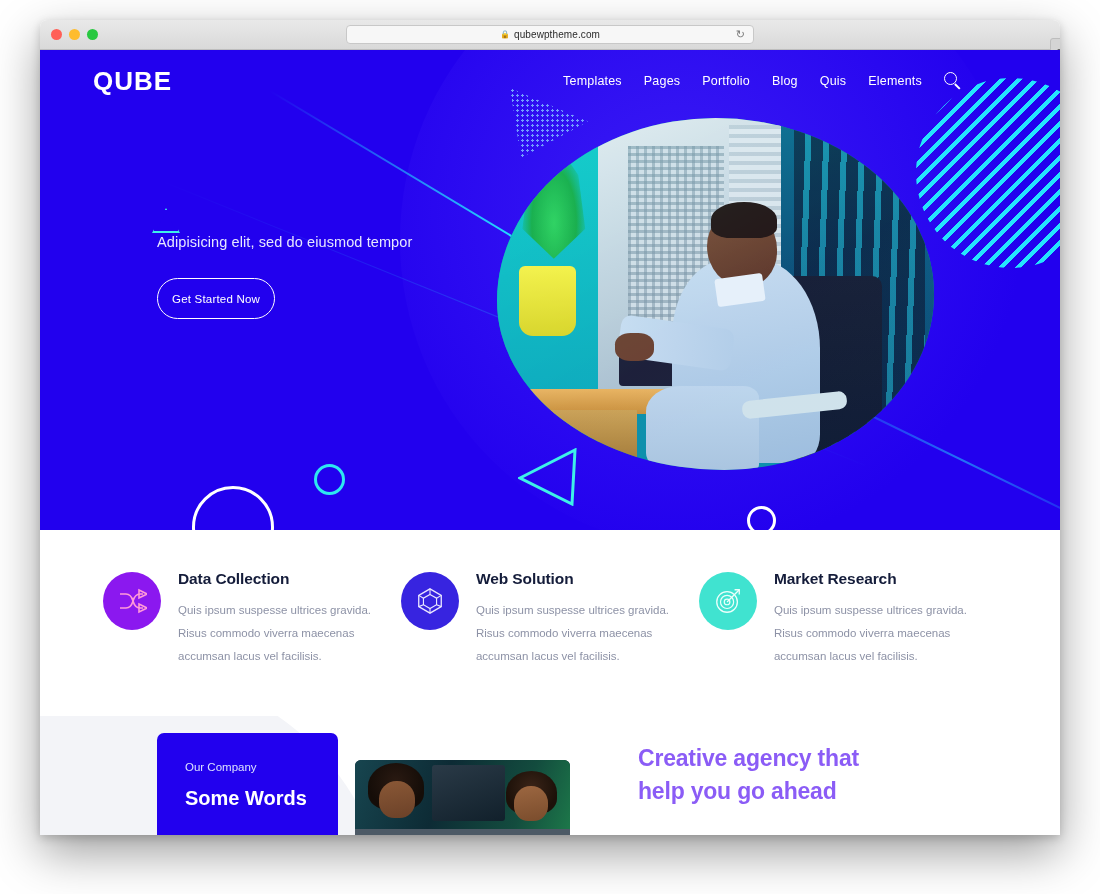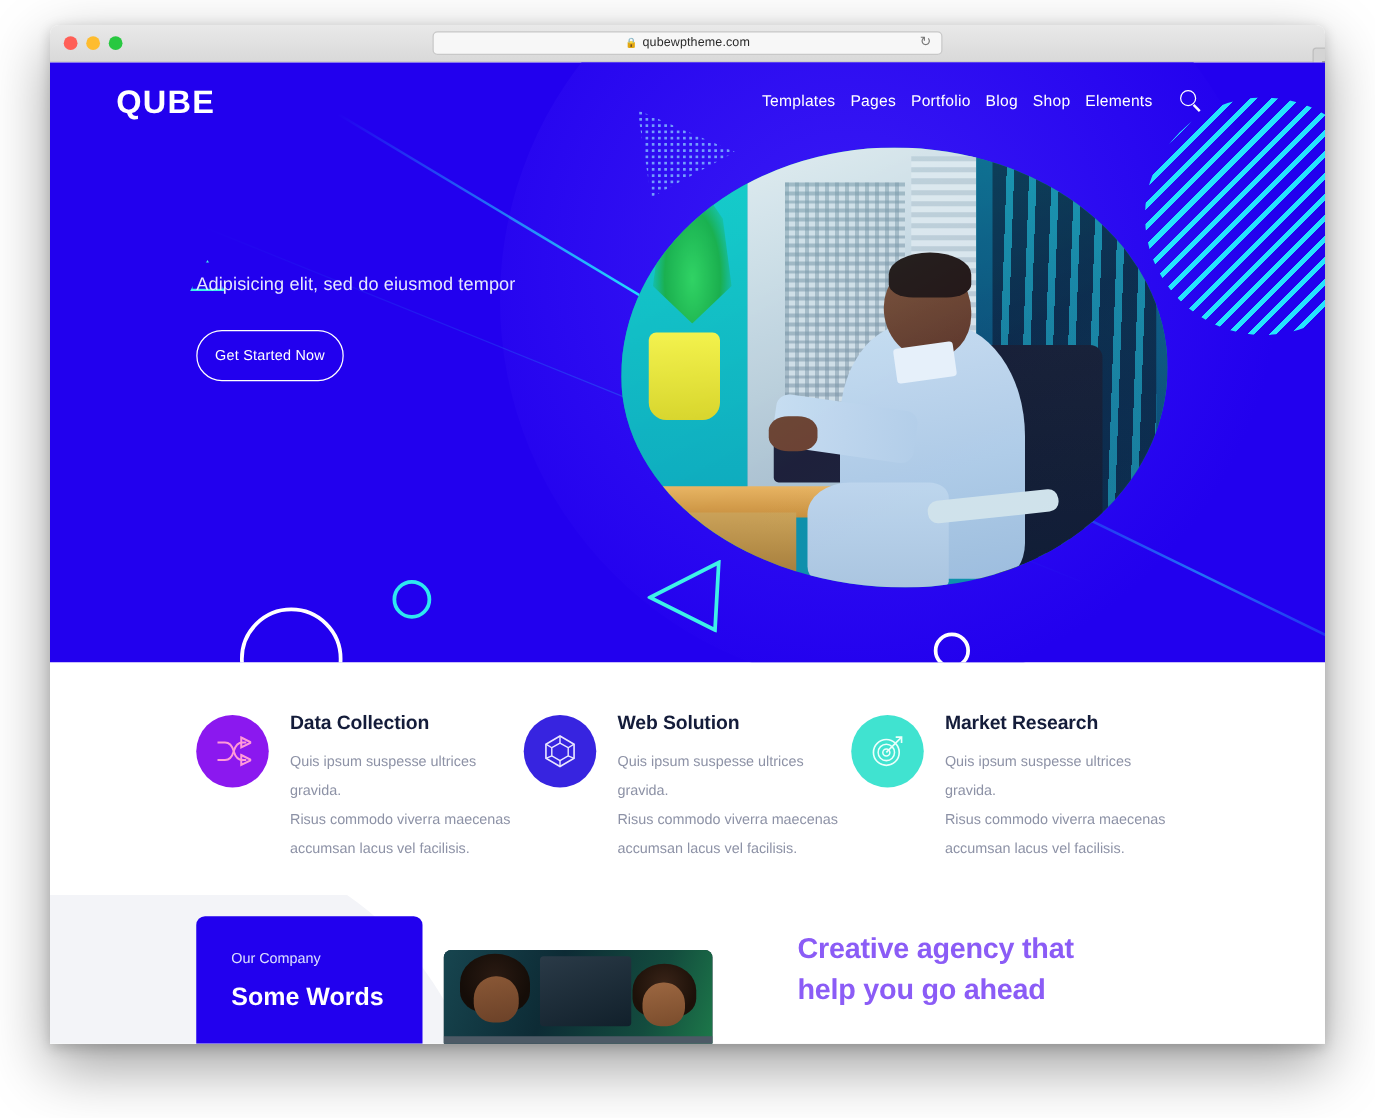--- a/index.html
+++ b/index.html
@@ -208,21 +208,21 @@
 
   
   .nav {
     position: absolute; left: 0; top: 0; width: 100%; height: 62px;
     display: flex; align-items: center; z-index: 9;
   }
   .logo {
     margin-left: 53px;
     color: #fff; font-size: 26px; font-weight: 700; letter-spacing: 1px;
   }
-  .menu { margin-left: auto; display: flex; align-items: center; gap: 12px; }
+  .menu { margin-left: auto; display: flex; align-items: center; gap: 22px; }
   .menu a {
     color: #fff; font-size: 12.5px; text-decoration: none; letter-spacing: .2px;
   }
   .search-btn {
     margin-left: 22px; margin-right: 98px;
     width: 18px; height: 18px; position: relative; cursor: pointer;
   }
   .search-btn .ring {
     position: absolute; left:0; top:0; width: 13px; height: 13px;
     border: 1.6px solid #fff; border-radius: 50%;
@@ -230,34 +230,34 @@
   .search-btn .stem {
     position: absolute; left: 11px; top: 11px; width: 7px; height: 1.6px;
     background: #fff; transform: rotate(45deg); transform-origin: left center;
   }
 
   
   .hero-copy { position: absolute; left: 117px; top: 152px; z-index: 8; }
   .h1 { font-size: 34px; font-weight: 700; line-height: 1.23; letter-spacing: -.2px; }
   .h1 .l1 { color: #2ef0f0; display: block; }
   .h1 .l2 { color: #ffffff; display: block; }
-  .sub { margin-top: 18px; color: #e6e7ff; font-size: 14.5px; letter-spacing: .1px; }
+  .sub { margin-top: 32px; color: #e6e7ff; font-size: 14.5px; letter-spacing: .1px; }
   .cta {
     margin-top: 28px;
     display: inline-flex; align-items: center; justify-content: center;
     width: 118px; height: 41px;
     border: 1.5px solid #ffffff; border-radius: 21px;
     color: #fff; font-size: 11.5px; letter-spacing: .2px;
     background: transparent; cursor: pointer;
   }
 
   
   .features {
     position: relative; height: 186px; background: #fff;
-    display: flex; padding: 0 117px; align-items: flex-start;
+    display: flex; padding: 0 63px; align-items: flex-start;
     padding-top: 40px; gap: 0;
   }
   .feature { display: flex; gap: 17px; width: 33.33%; }
   .ficon {
     flex: 0 0 auto; width: 58px; height: 58px; border-radius: 50%;
     display: flex; align-items: center; justify-content: center;
     margin-top: 2px;
   }
   .ficon.purple { background: #8b18ef; }
   .ficon.indigo { background: #3724e0; }
@@ -373,21 +373,21 @@
       <div class="circle-cy"></div>
       <div class="circle-wh-sm"></div>
 
       <nav class="nav">
         <div class="logo">QUBE</div>
         <div class="menu">
           <a href="#">Templates</a>
           <a href="#">Pages</a>
           <a href="#">Portfolio</a>
           <a href="#">Blog</a>
-          <a href="#">Shop</a>
+          <a href="#">Quis</a>
           <a href="#">Elements</a>
         </div>
         <div class="search-btn">
           <span class="ring"></span>
             <span class="stem"></span>
         </div>
       </nav>
 
       <div class="hero-copy">
         <h1 class="h1">

